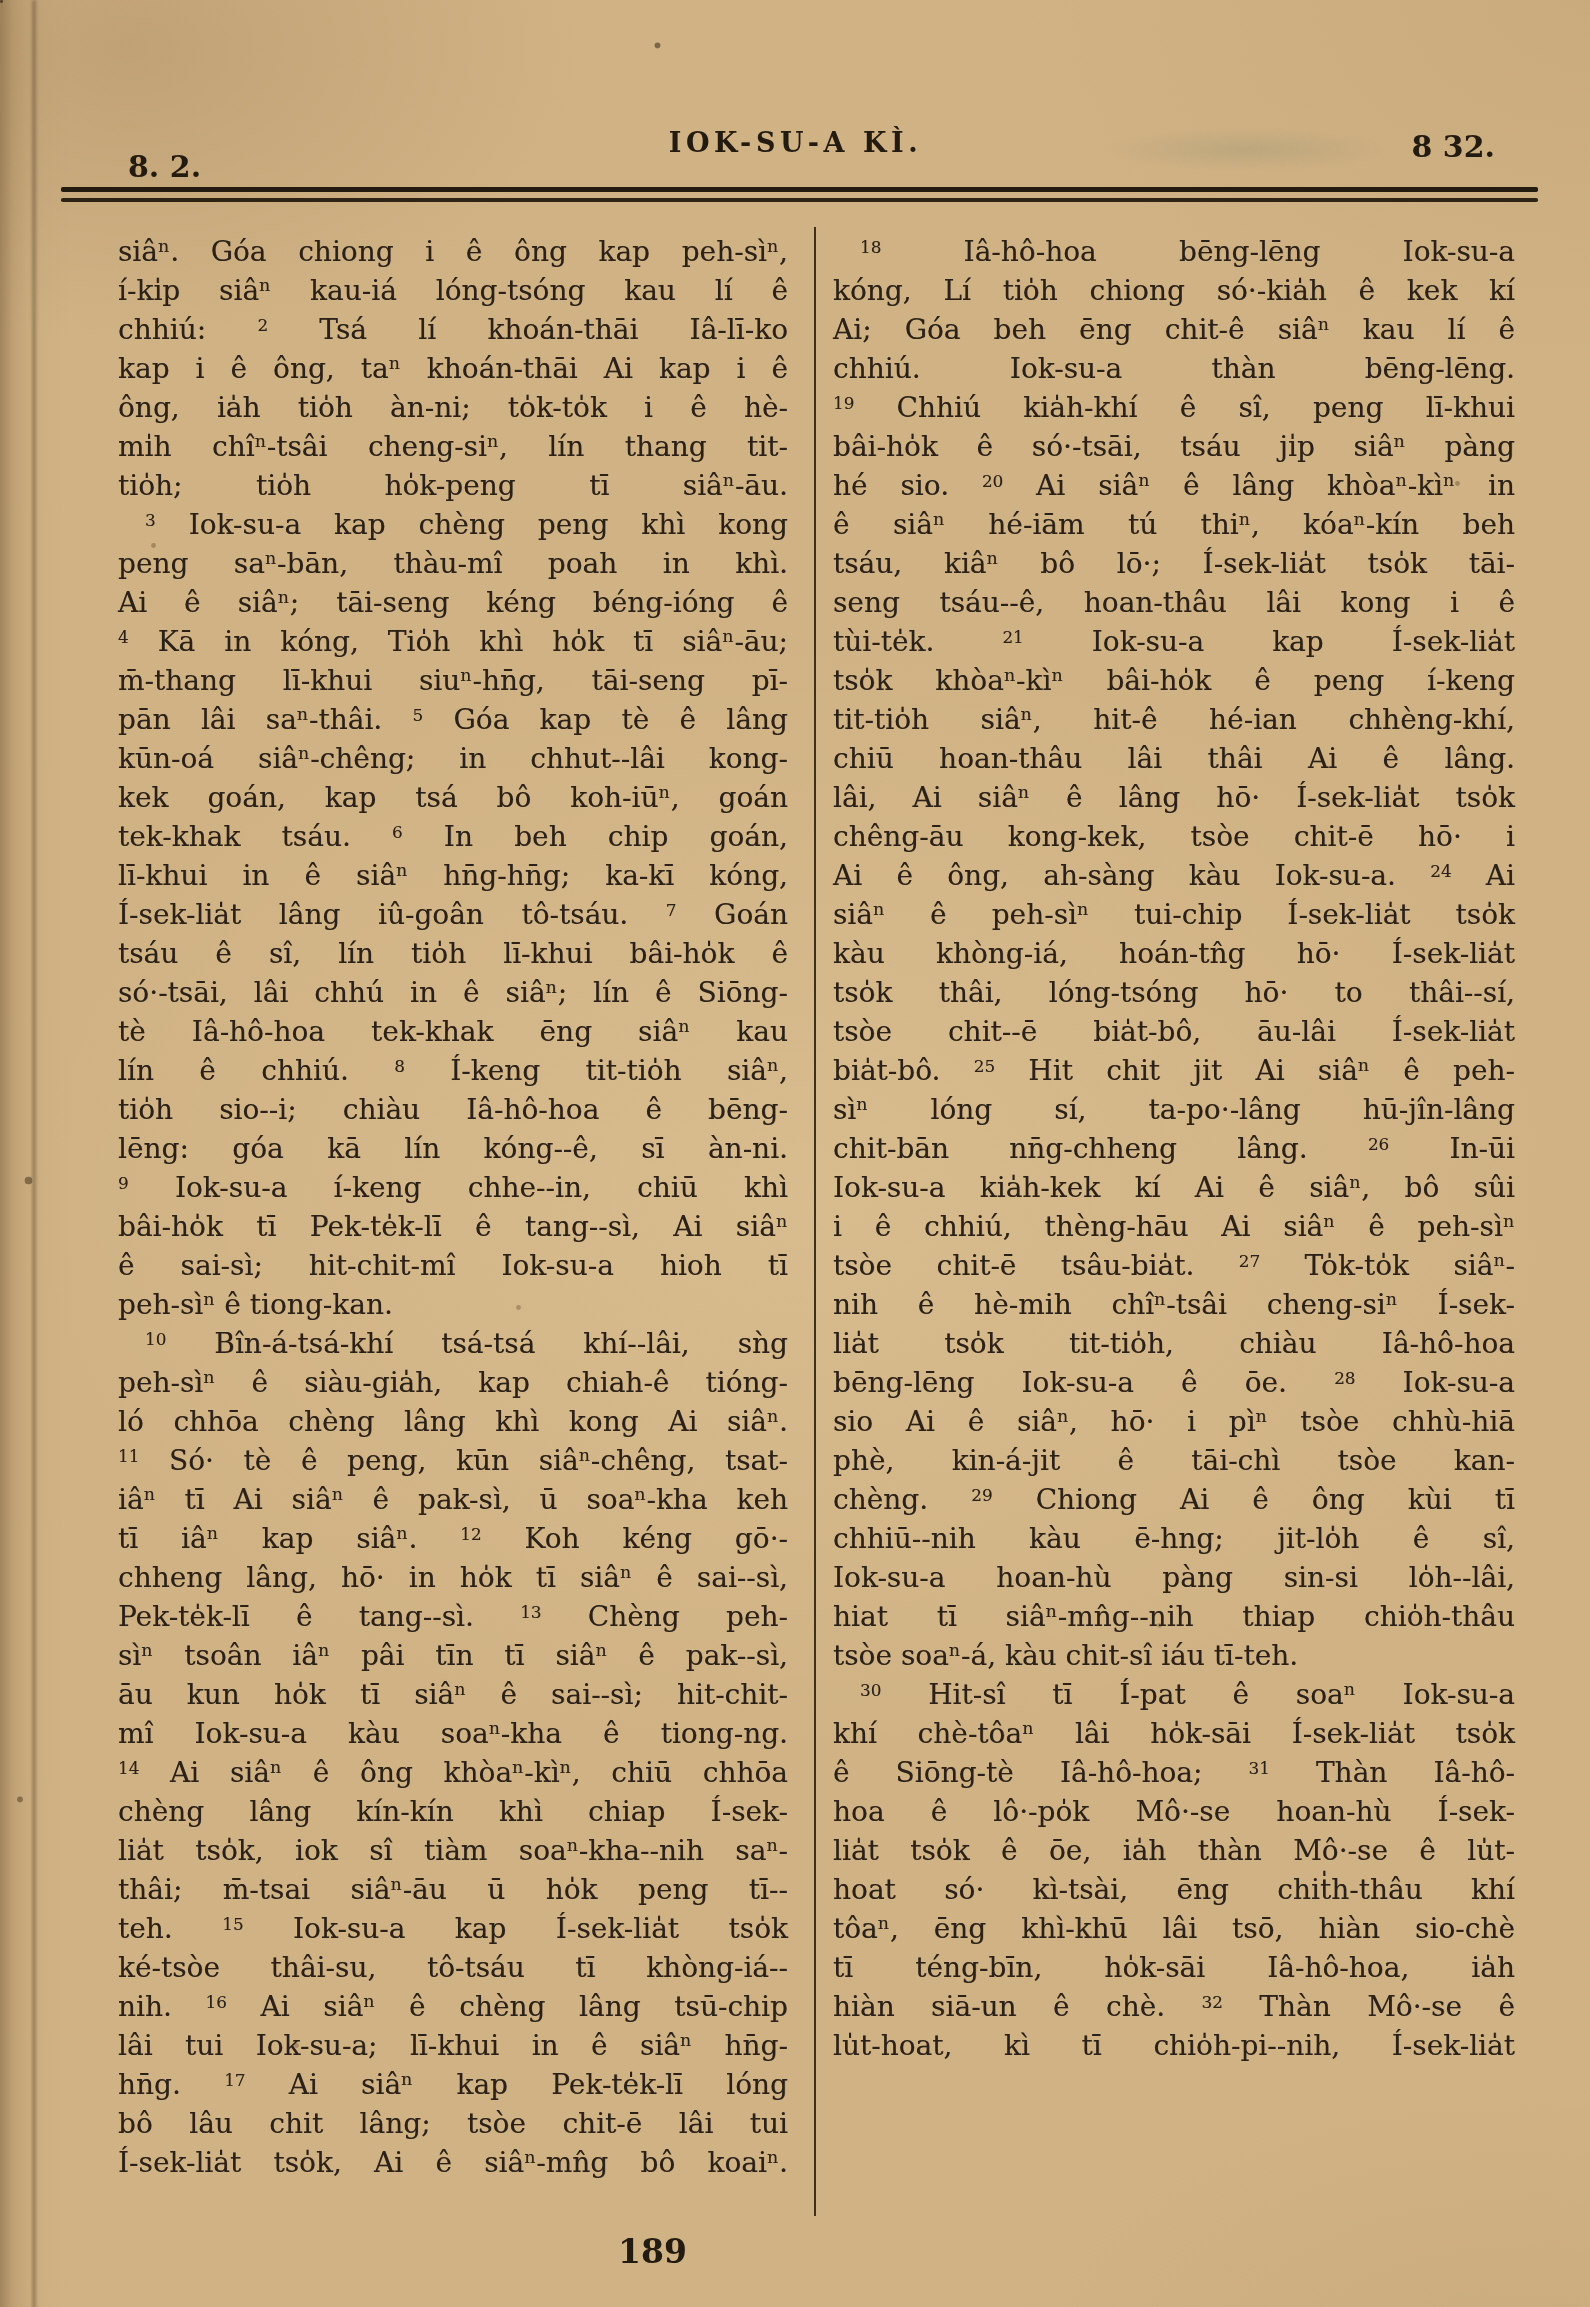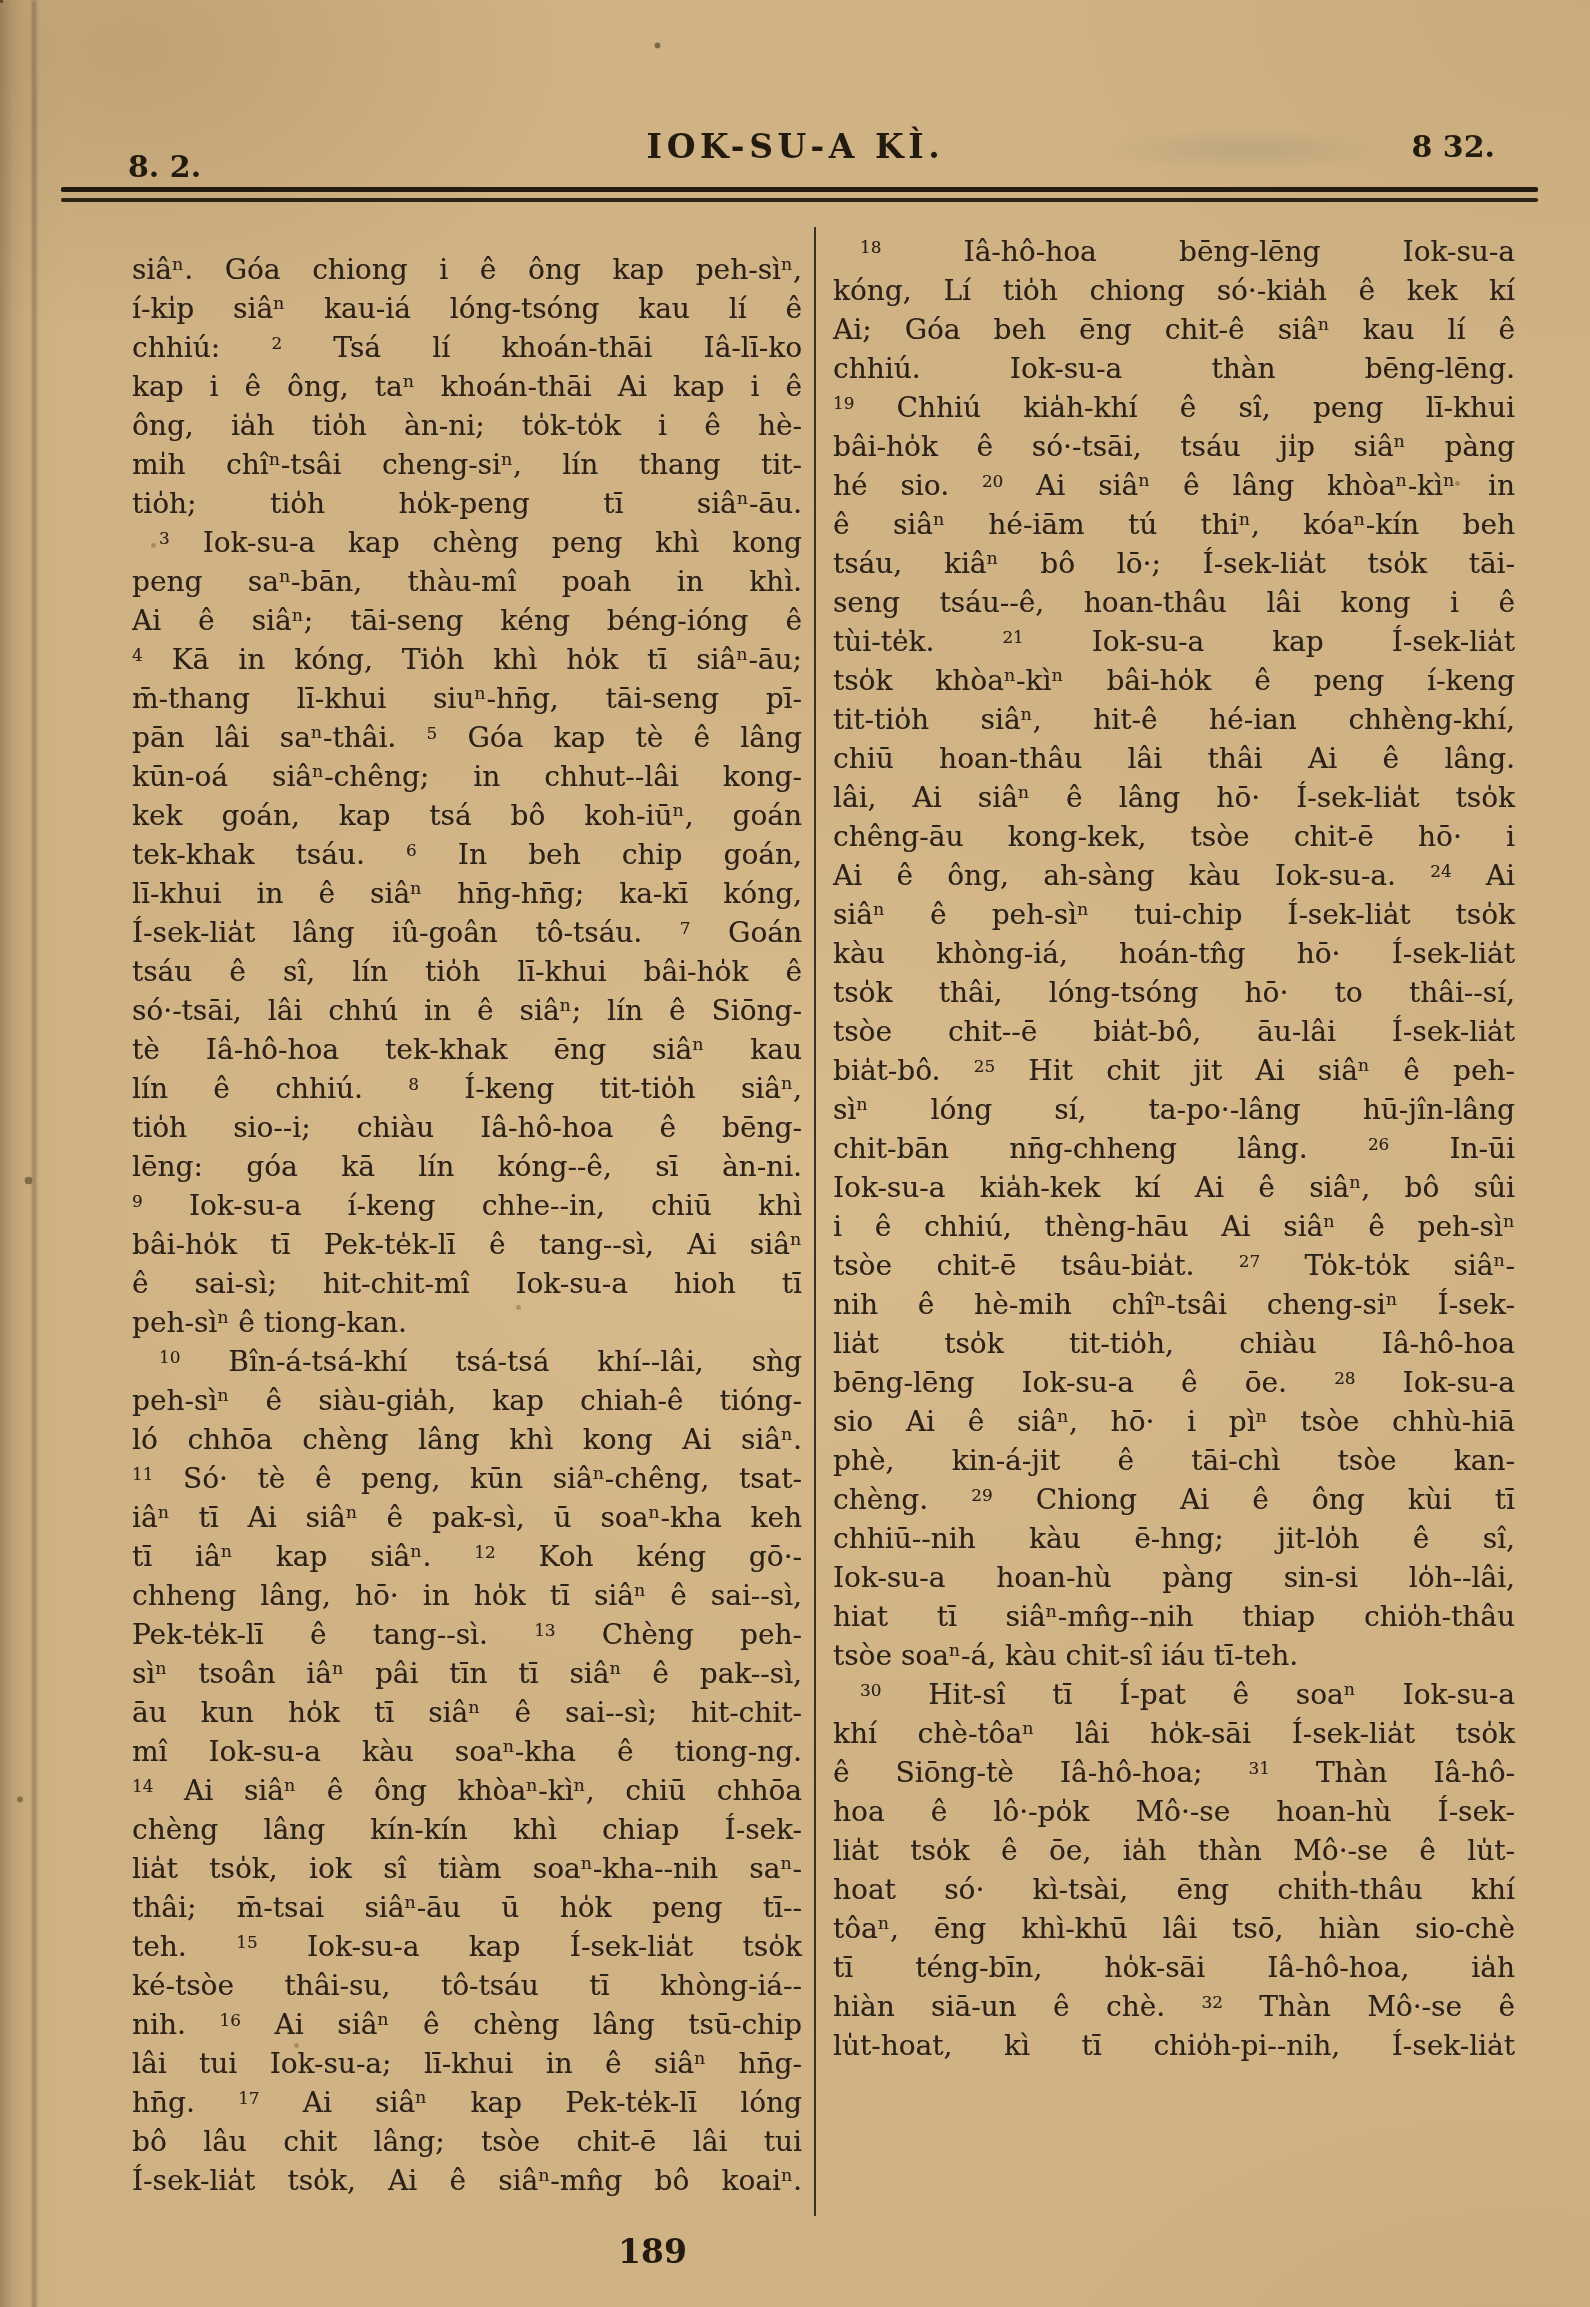--- a/index.html
+++ b/index.html
@@ -36,36 +36,36 @@
       517px 1306px 0 0.9px rgba(90,66,36,0.35),
       1158px 1624px 0 0.9px rgba(90,66,36,0.3),
       295px 2044px 0 0.9px rgba(90,66,36,0.35);
   }
   .ghost{
     position:absolute;left:1061px;top:115px;width:369px;height:69px;
     background:radial-gradient(185px 28px at 50% 50%, rgba(110,120,100,0.18), transparent 75%);
     filter:blur(1.8px);
   }
   .header-left{position:absolute;left:128px;top:129px;font-size:30px;font-weight:bold;color:#241b10;margin-top:20px;}
-  .header-center{position:absolute;left:0;top:127px;width:1591px;text-align:center;font-size:33px;font-weight:bold;letter-spacing:4.6px;color:#241b10;}
+  .header-center{position:absolute;left:0;top:127px;width:1591px;text-align:center;font-size:27px;font-weight:bold;letter-spacing:4.6px;color:#241b10;}
   .header-right{position:absolute;right:96px;top:129px;font-size:30px;font-weight:bold;color:#241b10;}
   .rule{position:absolute;left:61px;width:1477px;background:#241b10;border-radius:1.8px;}
   .rule.r1{top:187px;height:4.6px;}
   .rule.r2{top:198px;height:3.7px;opacity:.95;}
   .col-divider{position:absolute;left:814px;top:227px;width:2.3px;height:1989px;background:#2b2118;opacity:.9;}
   .column{position:absolute;top:232px;color:#2b2118;font-size:28px;}
   .column .line{
     height:39px;line-height:39px;white-space:nowrap;
     text-align:justify;text-align-last:justify;
     text-shadow:0.3px 0.4px 0 rgba(43,30,16,0.35);
   }
   .column .line{white-space:normal;}
   .column .line.short{text-align-last:left;}
   .column .line.indent{padding-left:27px;}
-  .col-left{left:132px;width:670px;margin-top:18px;}
+  .col-left{left:118px;width:670px;}
   .col-right{left:833px;width:682px;}
   sup.vn{font-size:0.60em;vertical-align:0.5em;line-height:0;font-weight:normal;}
   .page-number{position:absolute;left:0;top:2232px;width:1305px;text-align:center;font-size:33px;font-weight:bold;color:#241b10;}
 </style>
 </head>
 <body>
 
 <div class="page">
   <div class="crease"></div>
   <div class="specks"></div>

